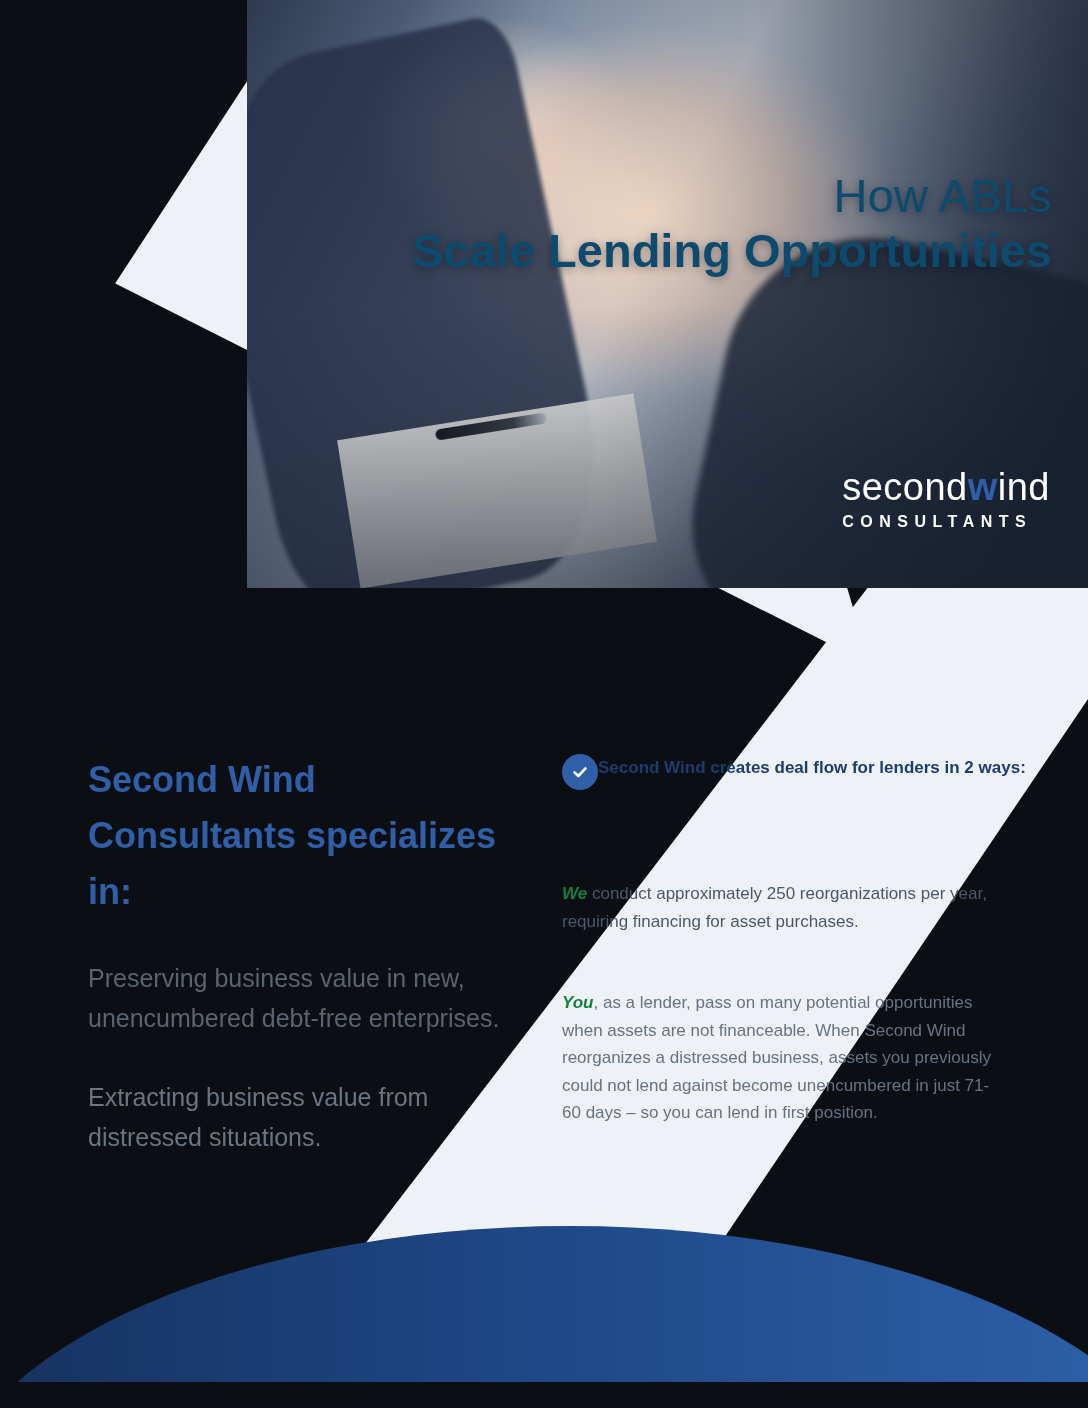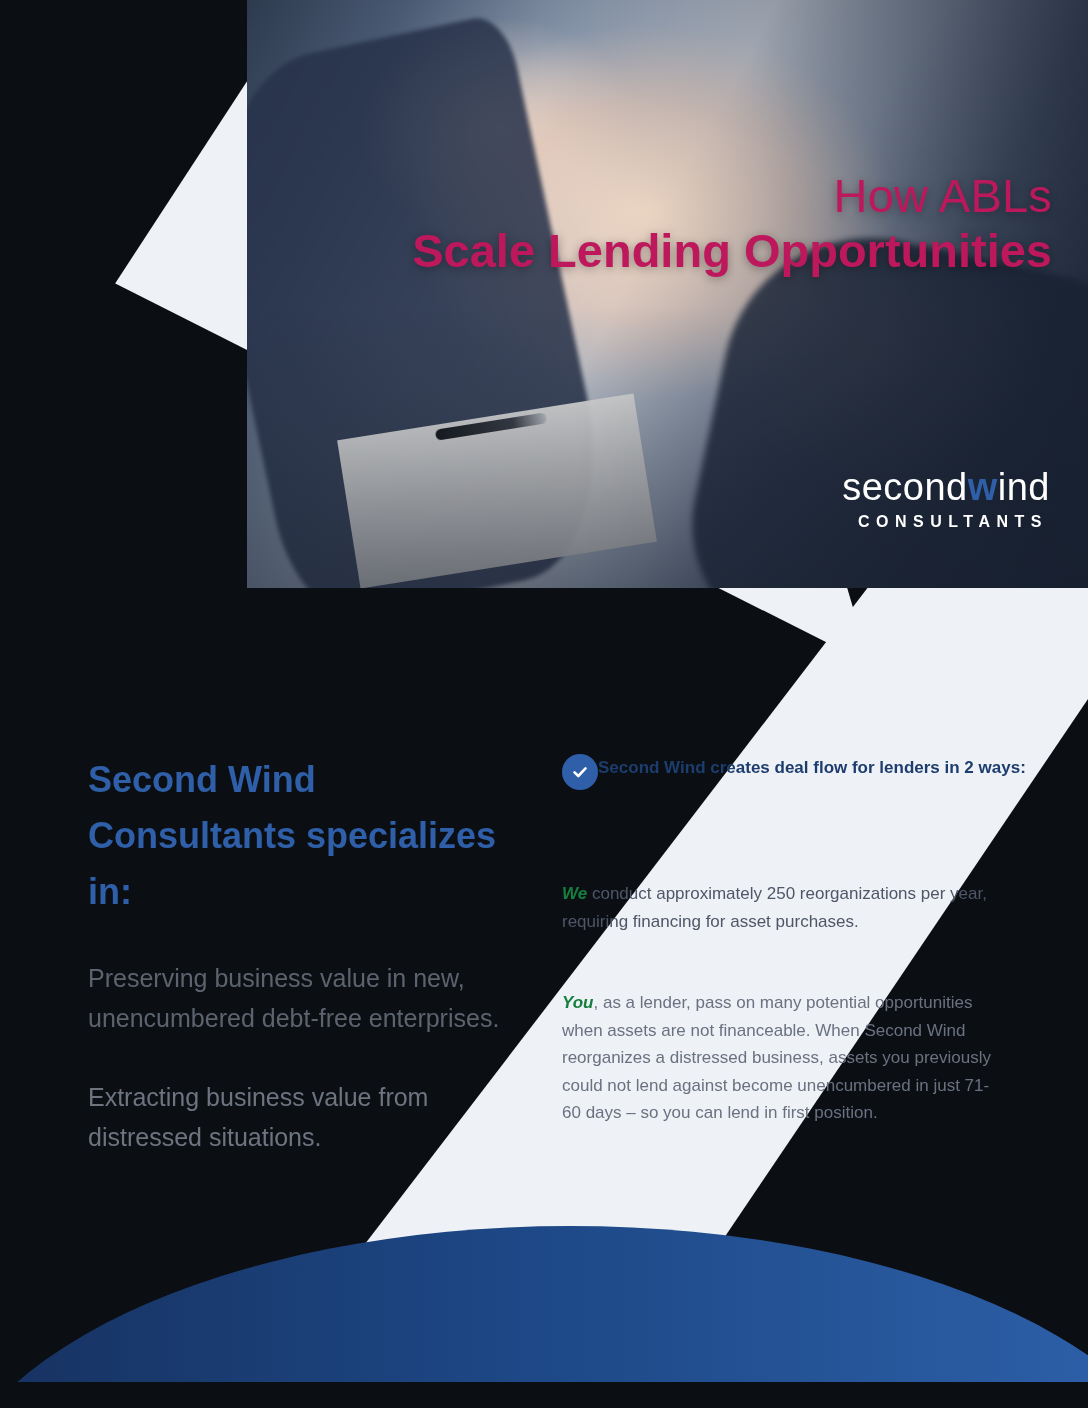--- a/index.html
+++ b/index.html
@@ -152,21 +152,21 @@
     position: absolute;
     inset: 0;
     background: linear-gradient(265deg, rgba(20,28,42,0.62) 0%, rgba(20,28,42,0.18) 38%, rgba(20,28,42,0.0) 62%);
   }
 
   .hero-title-wrap {
     position: absolute;
     right: 36px;
     top: 170px;
     text-align: right;
-    color: #be185d;
+    color: #0c4a6e;
     z-index: 5;
   }
   .hero-title-line1 {
     font-size: 47px;
     font-weight: 300;
     letter-spacing: 0.2px;
     line-height: 1.1;
     text-shadow: 0 2px 10px rgba(0,0,0,0.35);
   }
   .hero-title-line2 {
@@ -174,21 +174,20 @@
     font-weight: 700;
     line-height: 1.25;
     text-shadow: 0 2px 10px rgba(0,0,0,0.35);
   }
 
   
   .logo {
     position: absolute;
     right: 38px;
     top: 468px;
-    text-align: right;
     z-index: 6;
     color: #ffffff;
   }
   .logo-word {
     font-size: 38px;
     font-weight: 300;
     letter-spacing: 0.5px;
     line-height: 1;
   }
   .logo-word .w-accent {

